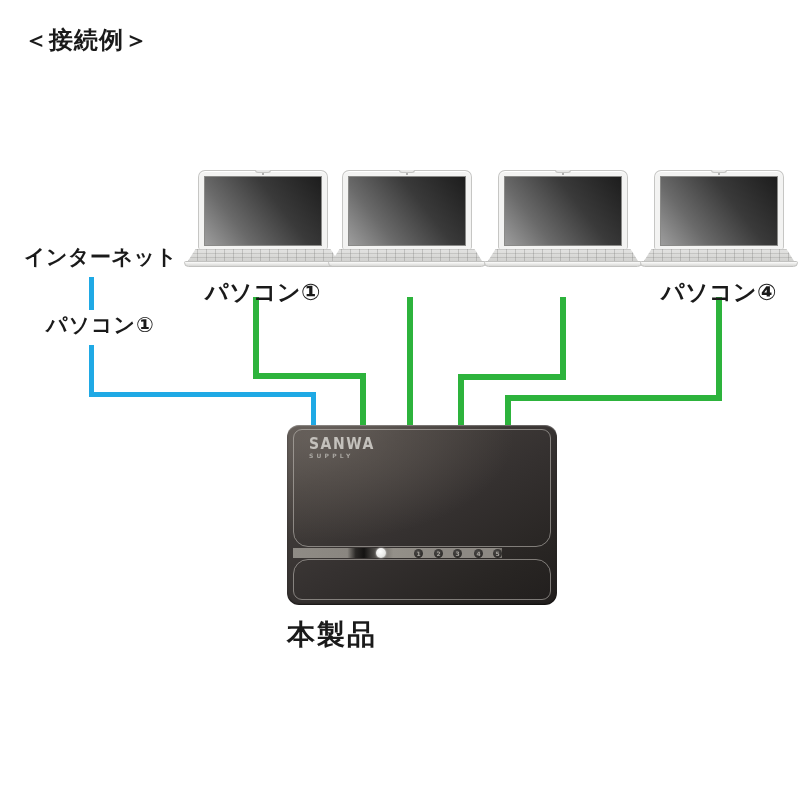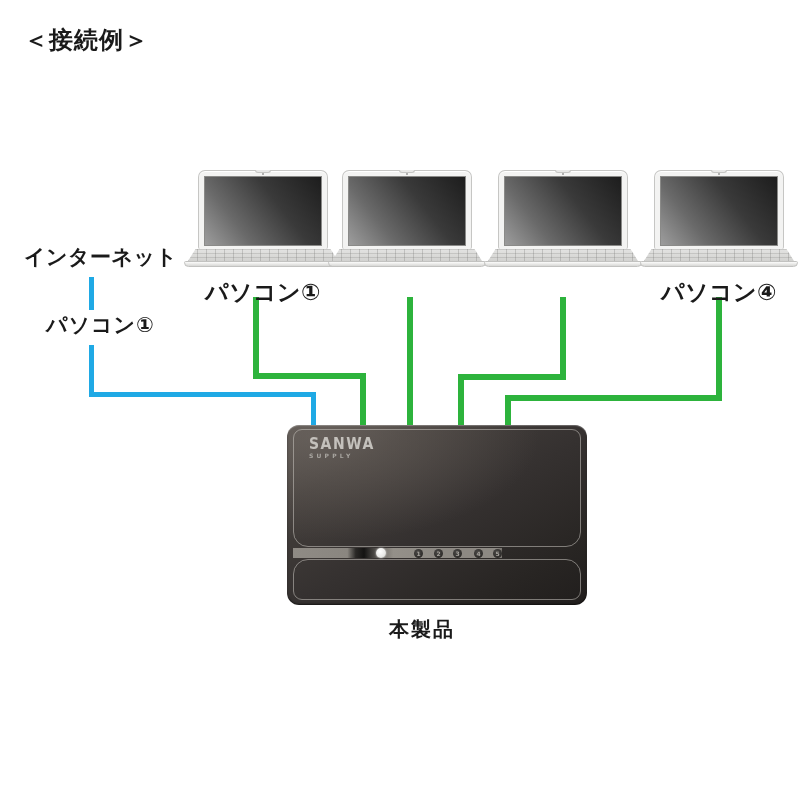--- a/index.html
+++ b/index.html
@@ -19,21 +19,21 @@
   }
   .abs{position:absolute;}
 
   
   .title{
     left:24px;top:24px;
     font-size:24px;font-weight:bold;letter-spacing:1px;
   }
   .lbl-internet{left:24px;top:243px;font-size:21px;font-weight:bold;letter-spacing:.5px;text-align:center;}
   .lbl-router{left:46px;top:311px;font-size:21px;font-weight:bold;letter-spacing:1px;}
-  .lbl-product{left:287px;top:616px;width:270px;text-align:center;font-size:20px;font-weight:bold;letter-spacing:2px;}
+  .lbl-product{left:287px;top:616px;width:270px;text-align:left;font-size:28px;font-weight:bold;letter-spacing:2px;}
 
   
   .cable{position:absolute;}
   .blue{background:var(--internet-line);}
   .green{background:var(--lan-line);}
   .b1{left:89px;top:277px;width:5px;height:33px;}
   .b2{left:89px;top:345px;width:5px;height:52px;}
   .b3{left:89px;top:392px;width:227px;height:5px;}
   .b4{left:311px;top:392px;width:5px;height:34px;}
 
@@ -91,21 +91,21 @@
     border-radius:3px 3px 8px 8px;
   }
   .lap-label{
     margin-top:10px;text-align:center;
     font-size:23px;font-weight:bold;letter-spacing:.5px;
     white-space:nowrap;
   }
 
   
   .device{
-    left:287px;top:425px;width:300px;height:180px;
+    left:287px;top:425px;width:270px;height:180px;
     border-radius:12px;
     background:
       radial-gradient(160% 130% at 12% 6%,rgba(120,112,106,.55) 0%,rgba(120,112,106,0) 45%),
       linear-gradient(150deg,#55504c 0%,#443f3c 22%,#353130 52%,#282523 82%,#211e1d 100%);
     box-shadow:inset 0 1px 1px rgba(255,255,255,.28), inset 0 -1px 2px rgba(0,0,0,.6);
   }
   .panel-upper{
     position:absolute;left:6px;right:6px;top:4px;height:118px;
     border:1px solid rgba(200,197,191,.55);
     border-radius:9px 9px 15px 15px;

